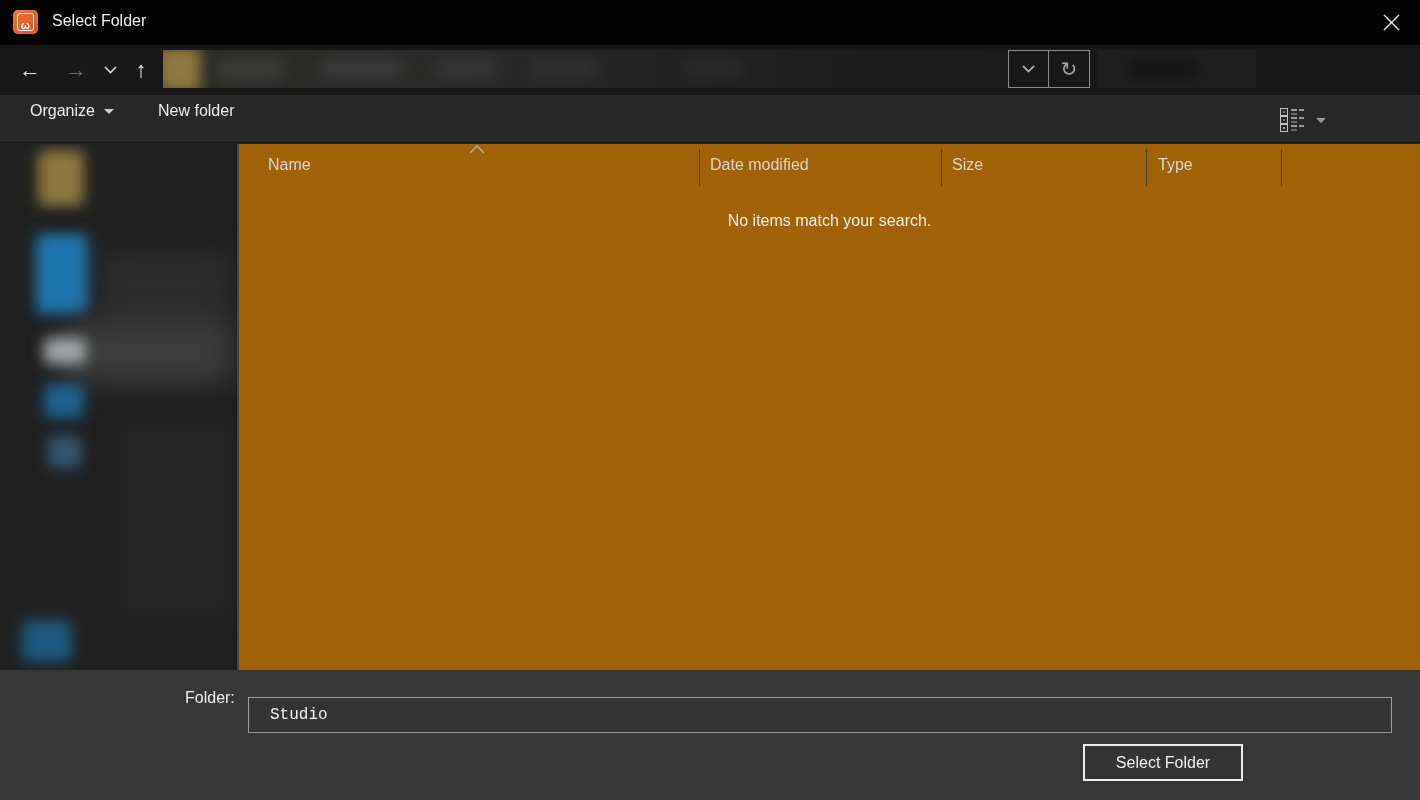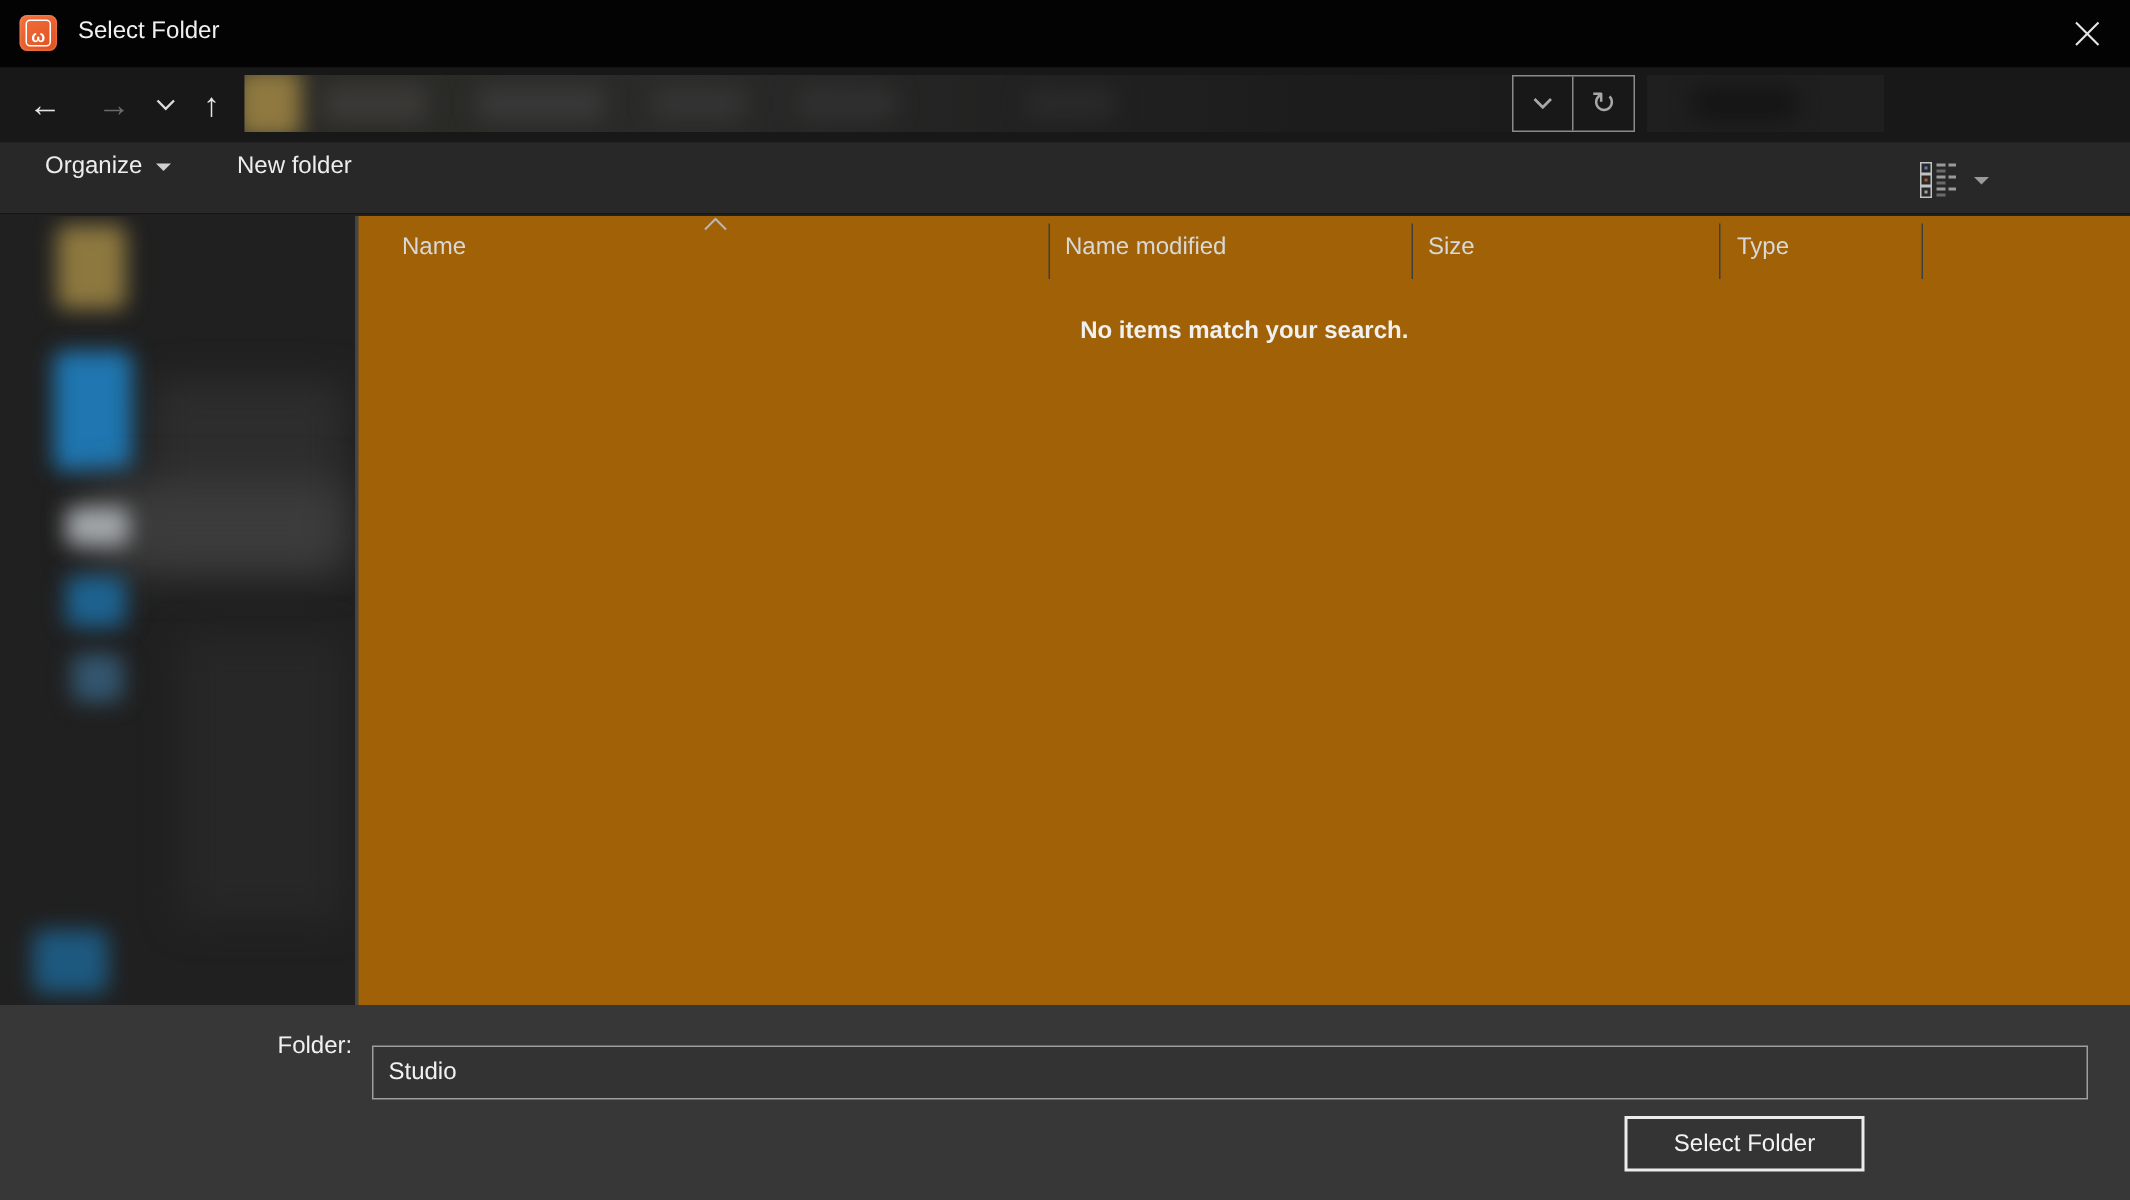--- a/index.html
+++ b/index.html
@@ -77,28 +77,28 @@
   .sb-gray2 { left:120px; top:280px; width:110px; height:190px; background:#272727; filter:blur(12px); }
   .sb-blue4 { left:22px; top:476px; width:50px; height:42px; background:#1d6390; opacity:.85; }
   .sidebar-sep { position:absolute; left:237px; top:0; width:2px; height:526px; background:#454545; }
 
   .main { position:absolute; left:239px; top:0; width:1181px; height:526px; }
   .sort-chevron { position:absolute; left:230px; top:1px; }
   .col-header { position:absolute; top:12px; font-size:16px; color:#d8d8d8; cursor:pointer; }
   .col-name { left:29px; } .col-date { left:471px; } .col-type { left:713px; } .col-size { left:919px; }
   .col-sep { position:absolute; top:5px; width:1px; height:37px; background:#3e3e3e; }
   .cs1 { left:460px; } .cs2 { left:702px; } .cs3 { left:907px; } .cs4 { left:1042px; }
-  .empty-msg { position:absolute; left:0; top:68px; width:100%; text-align:center; color:#f0f0f0; font-size:16px;font-weight:bold; }
+  .empty-msg { position:absolute; left:0; top:68px; width:100%; text-align:center; color:#f0f0f0; font-size:16px; }
 
   
   .bottombar { position:absolute; left:0; top:670px; width:1420px; height:130px; background:#373737; }
   .folder-label { position:absolute; left:185px; top:19px; font-size:16px; color:#f0f0f0; }
   .folder-input { position:absolute; left:248px; top:27px; width:1144px; height:36px; background:#333333;
-                  border:1px solid #9e9e9e; color:#f2f2f2; font-size:16px; font-family:Liberation Sans, sans-serif;
-                  padding:0 10px; outline:none; }
+                  border:1px solid #9e9e9e; color:#f2f2f2; font-size:16px; font-family:Liberation Mono, monospace;
+                  padding:0 21px; outline:none; }
   .btn { position:absolute; top:74px; height:37px; background:#343434; color:#f2f2f2; font-size:16px;
          font-family:"Liberation Sans",sans-serif; cursor:pointer; }
   .btn-select { left:1083px; width:160px; border:2px solid #ececec; }
   .btn-cancel { left:1262px; width:131px; border:2px solid #989898; }
 </style>
 </head>
 <body>
 
 <div class="window">
 
@@ -213,21 +213,21 @@
       <div class="blob sb-blue4"></div>
     </div>
     <div class="sidebar-sep"></div>
 
     <div class="main">
       <svg class="sort-chevron" width="16" height="9" viewBox="0 0 16 9">
         <polyline points="1,8 8,1 15,8" fill="none" stroke="#b8b8b8" stroke-width="1.3"></polyline>
       </svg>
       <div class="col-header col-name">Name</div>
       <div class="col-sep cs1"></div>
-      <div class="col-header col-date">Name modified</div>
+      <div class="col-header col-date">Date modified</div>
       <div class="col-sep cs2"></div>
       <div class="col-header col-type">Size</div>
       <div class="col-sep cs3"></div>
       <div class="col-header col-size">Type</div>
       <div class="col-sep cs4"></div>
       <div class="empty-msg">No items match your search.</div>
     </div>
   </div>
 
   <div class="bottombar">

